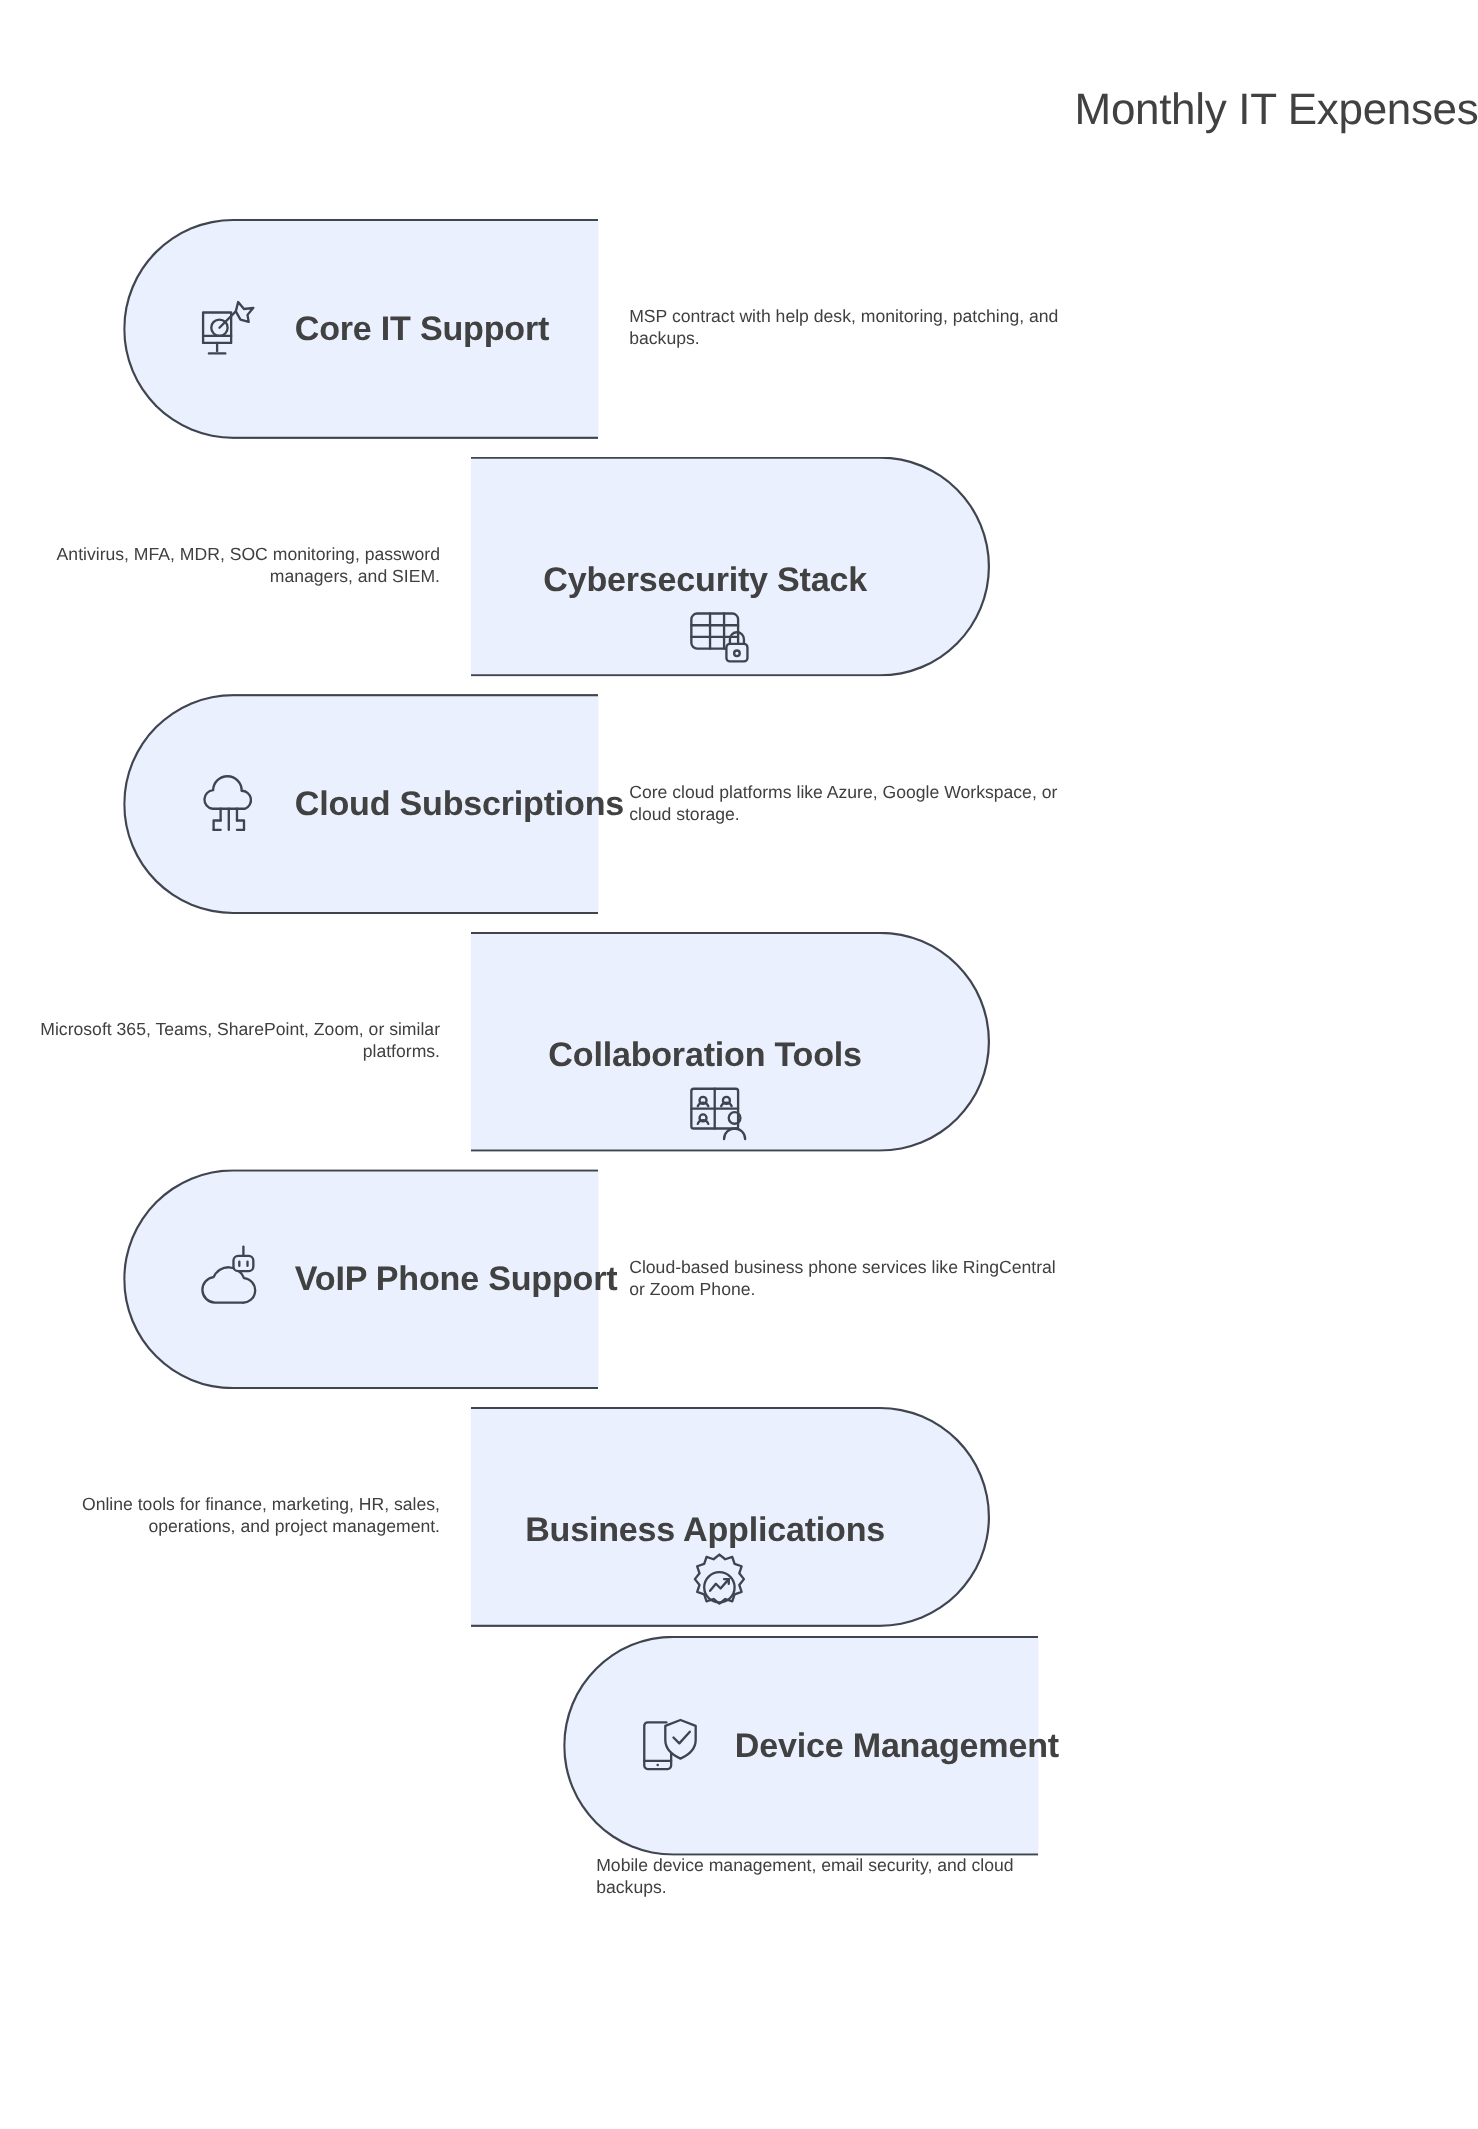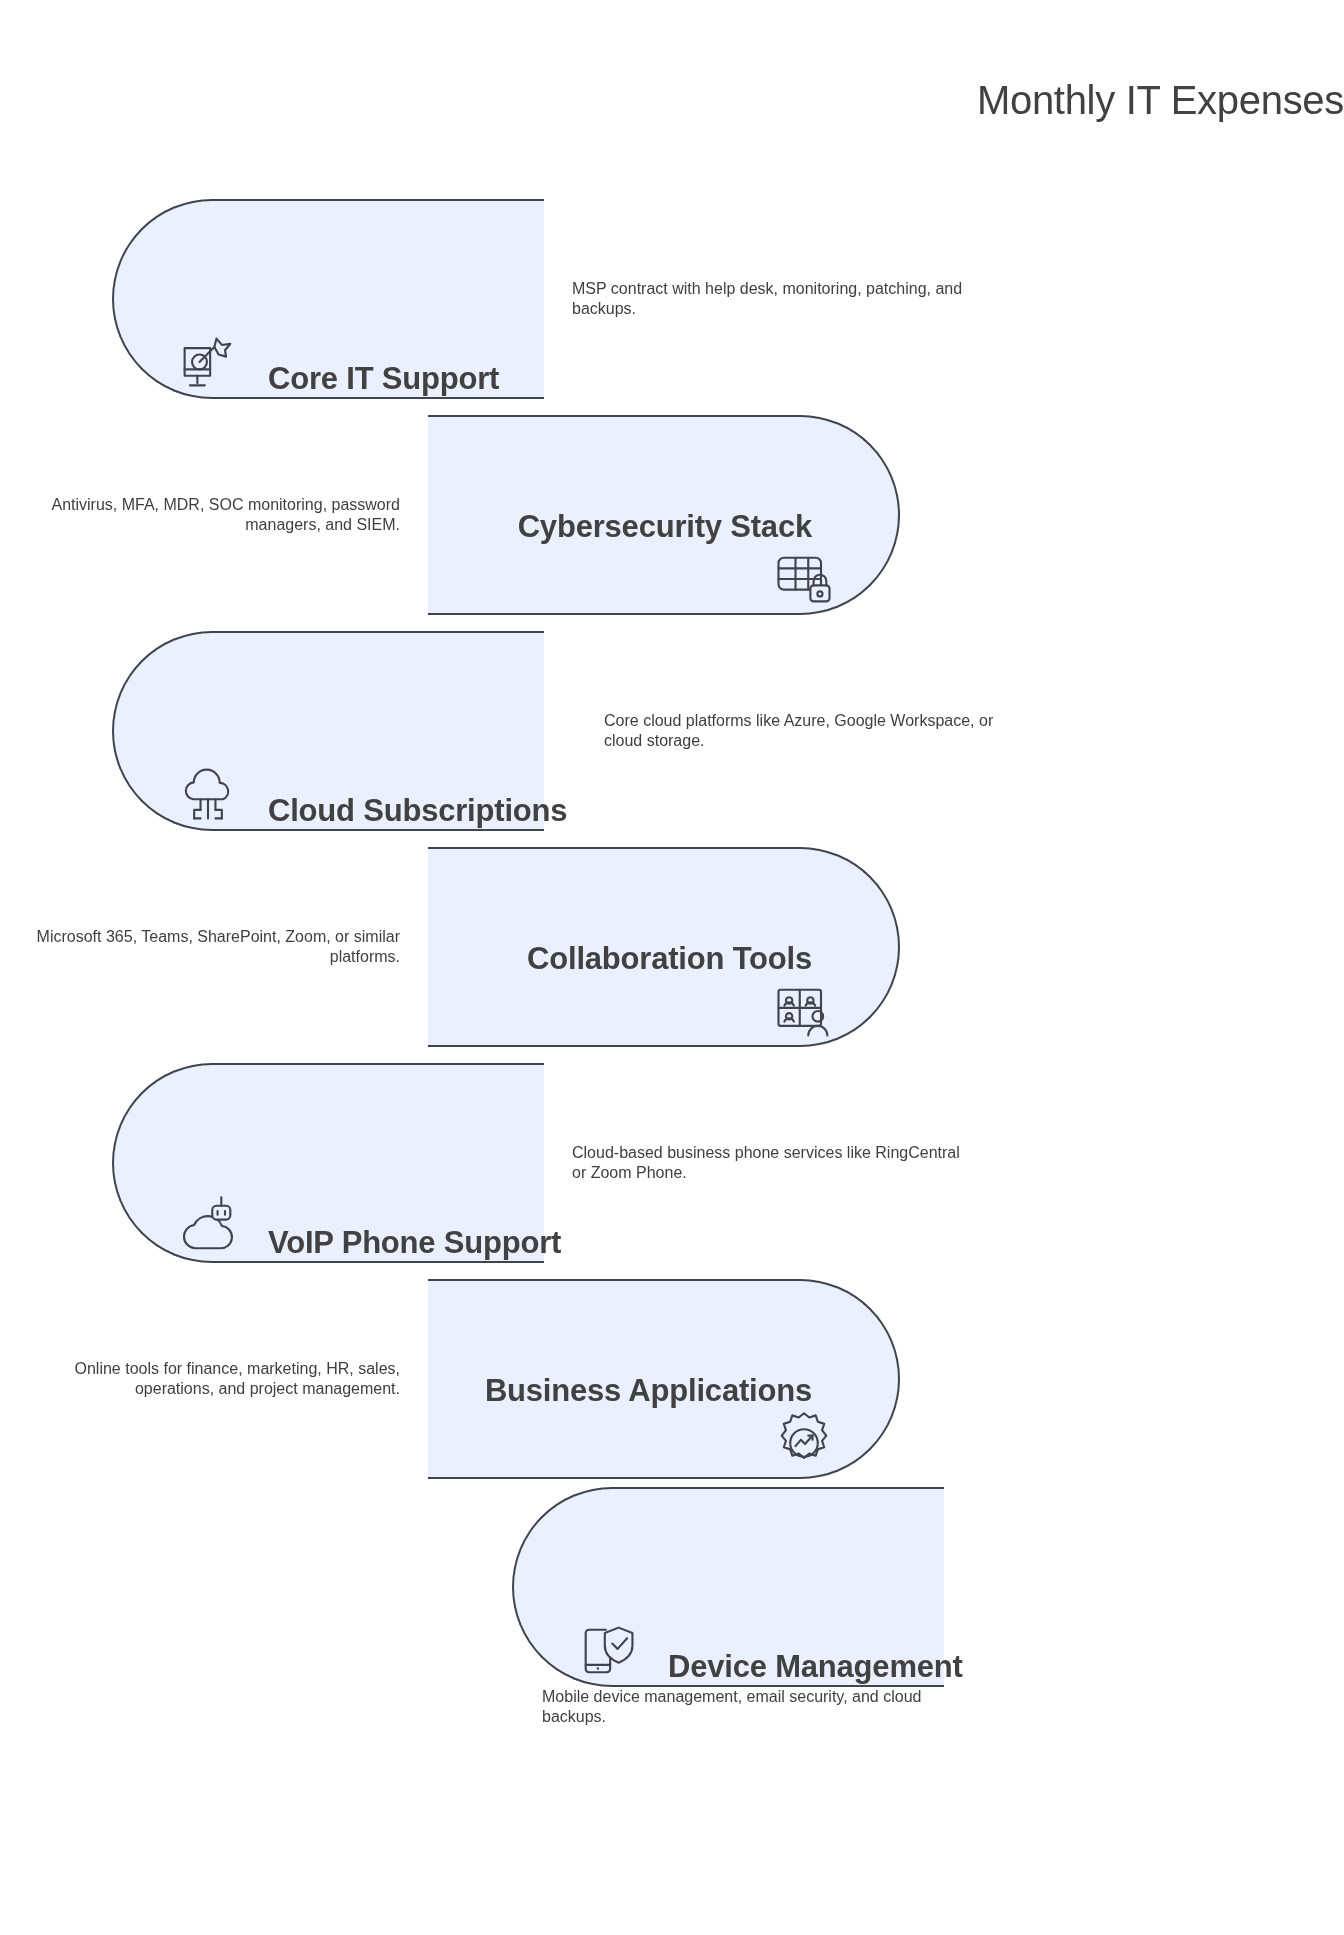--- a/index.html
+++ b/index.html
@@ -36,21 +36,21 @@
   }
 
   
   .row.left { justify-content: flex-start; }
   .row.right { justify-content: flex-end; flex-direction: row-reverse; }
 
   .pill {
     background: #eaf0fd;
     border: 2.5px solid #3f444e;
     display: flex;
-    align-items: flex-end;
+    align-items: center;
     height: 200px;
     flex: 0 0 auto;
   }
 
   .row.left .pill {
     border-top-left-radius: 110px;
     border-bottom-left-radius: 110px;
     border-right: none;
     padding-left: 60px;
     padding-right: 22px;
@@ -102,21 +102,21 @@
 
   .row.left  { padding-left: 112px; }
   .row.right { padding-right: 326px; }
 
   .row.left  .pill { margin-left: 0; }
 
   
   .row-1 { padding-left: 178px; }
   .row-1 .pill { width: 398px; }
   .row-2 { padding-right: 326px; }
-  .row-3 { padding-left: 112px; gap: 32px; }
+  .row-3 { padding-left: 112px; }
   .row-3 .pill { width: 462px; }
   .row-4 { padding-right: 364px; }
   .row-4 .pill { width: 440px; }
   .row-5 { padding-left: 112px; }
   .row-5 .pill { width: 462px; }
   .row-6 { padding-right: 326px; }
   .row-6 .pill { width: 478px; }
   .row-7 { padding-left: 112px; flex-direction: column; }
   .row-7 .pill { width: 462px; }
 </style>

